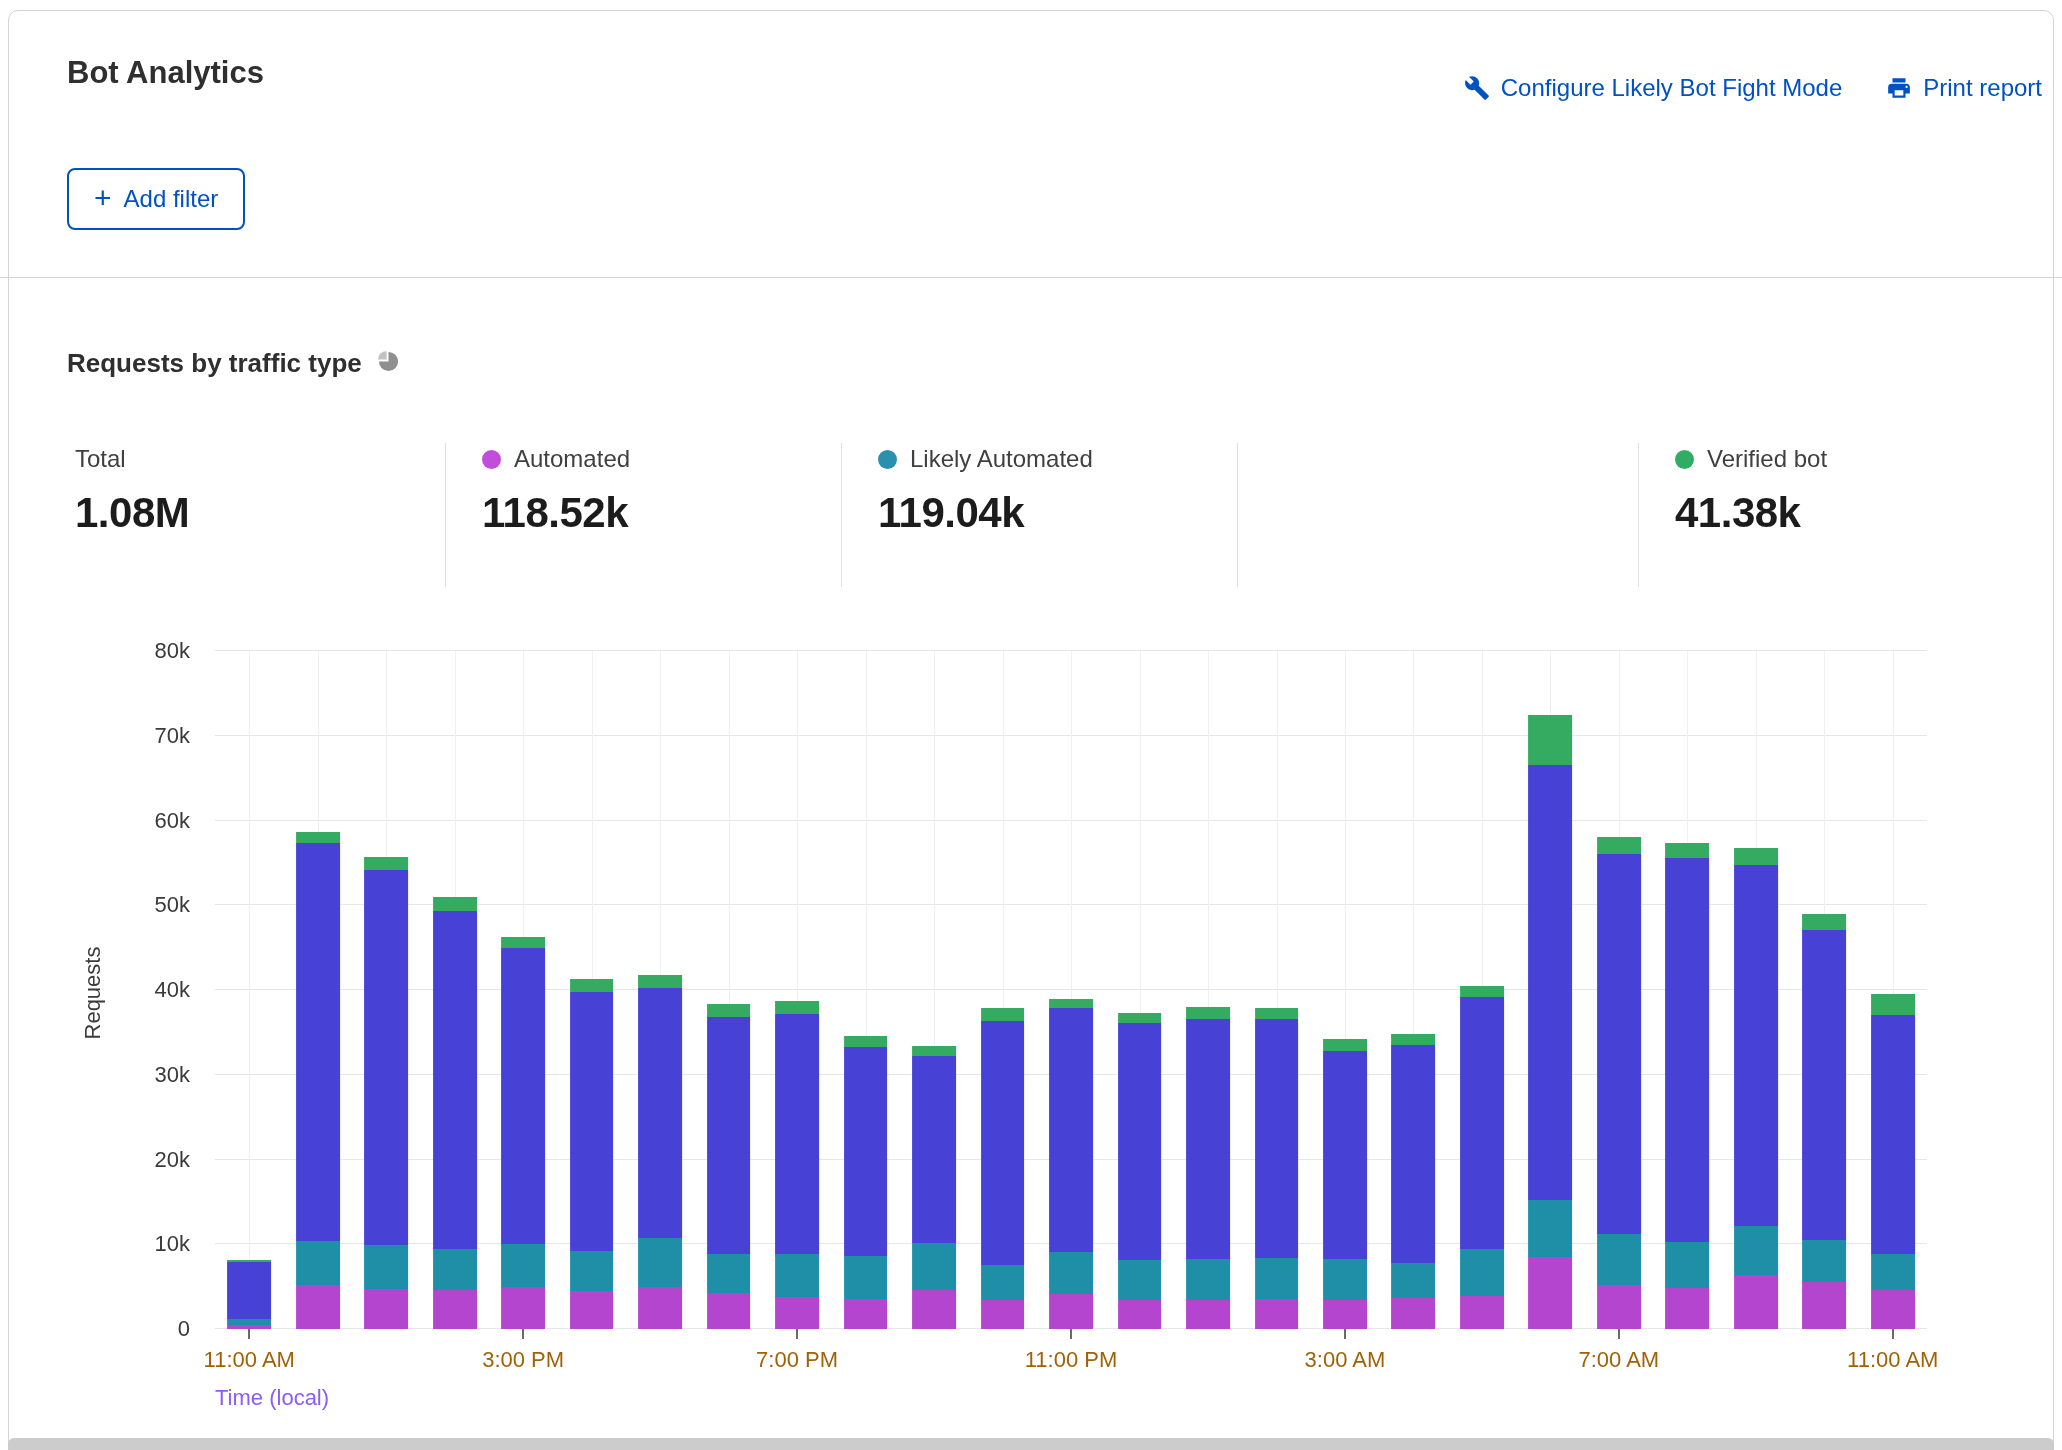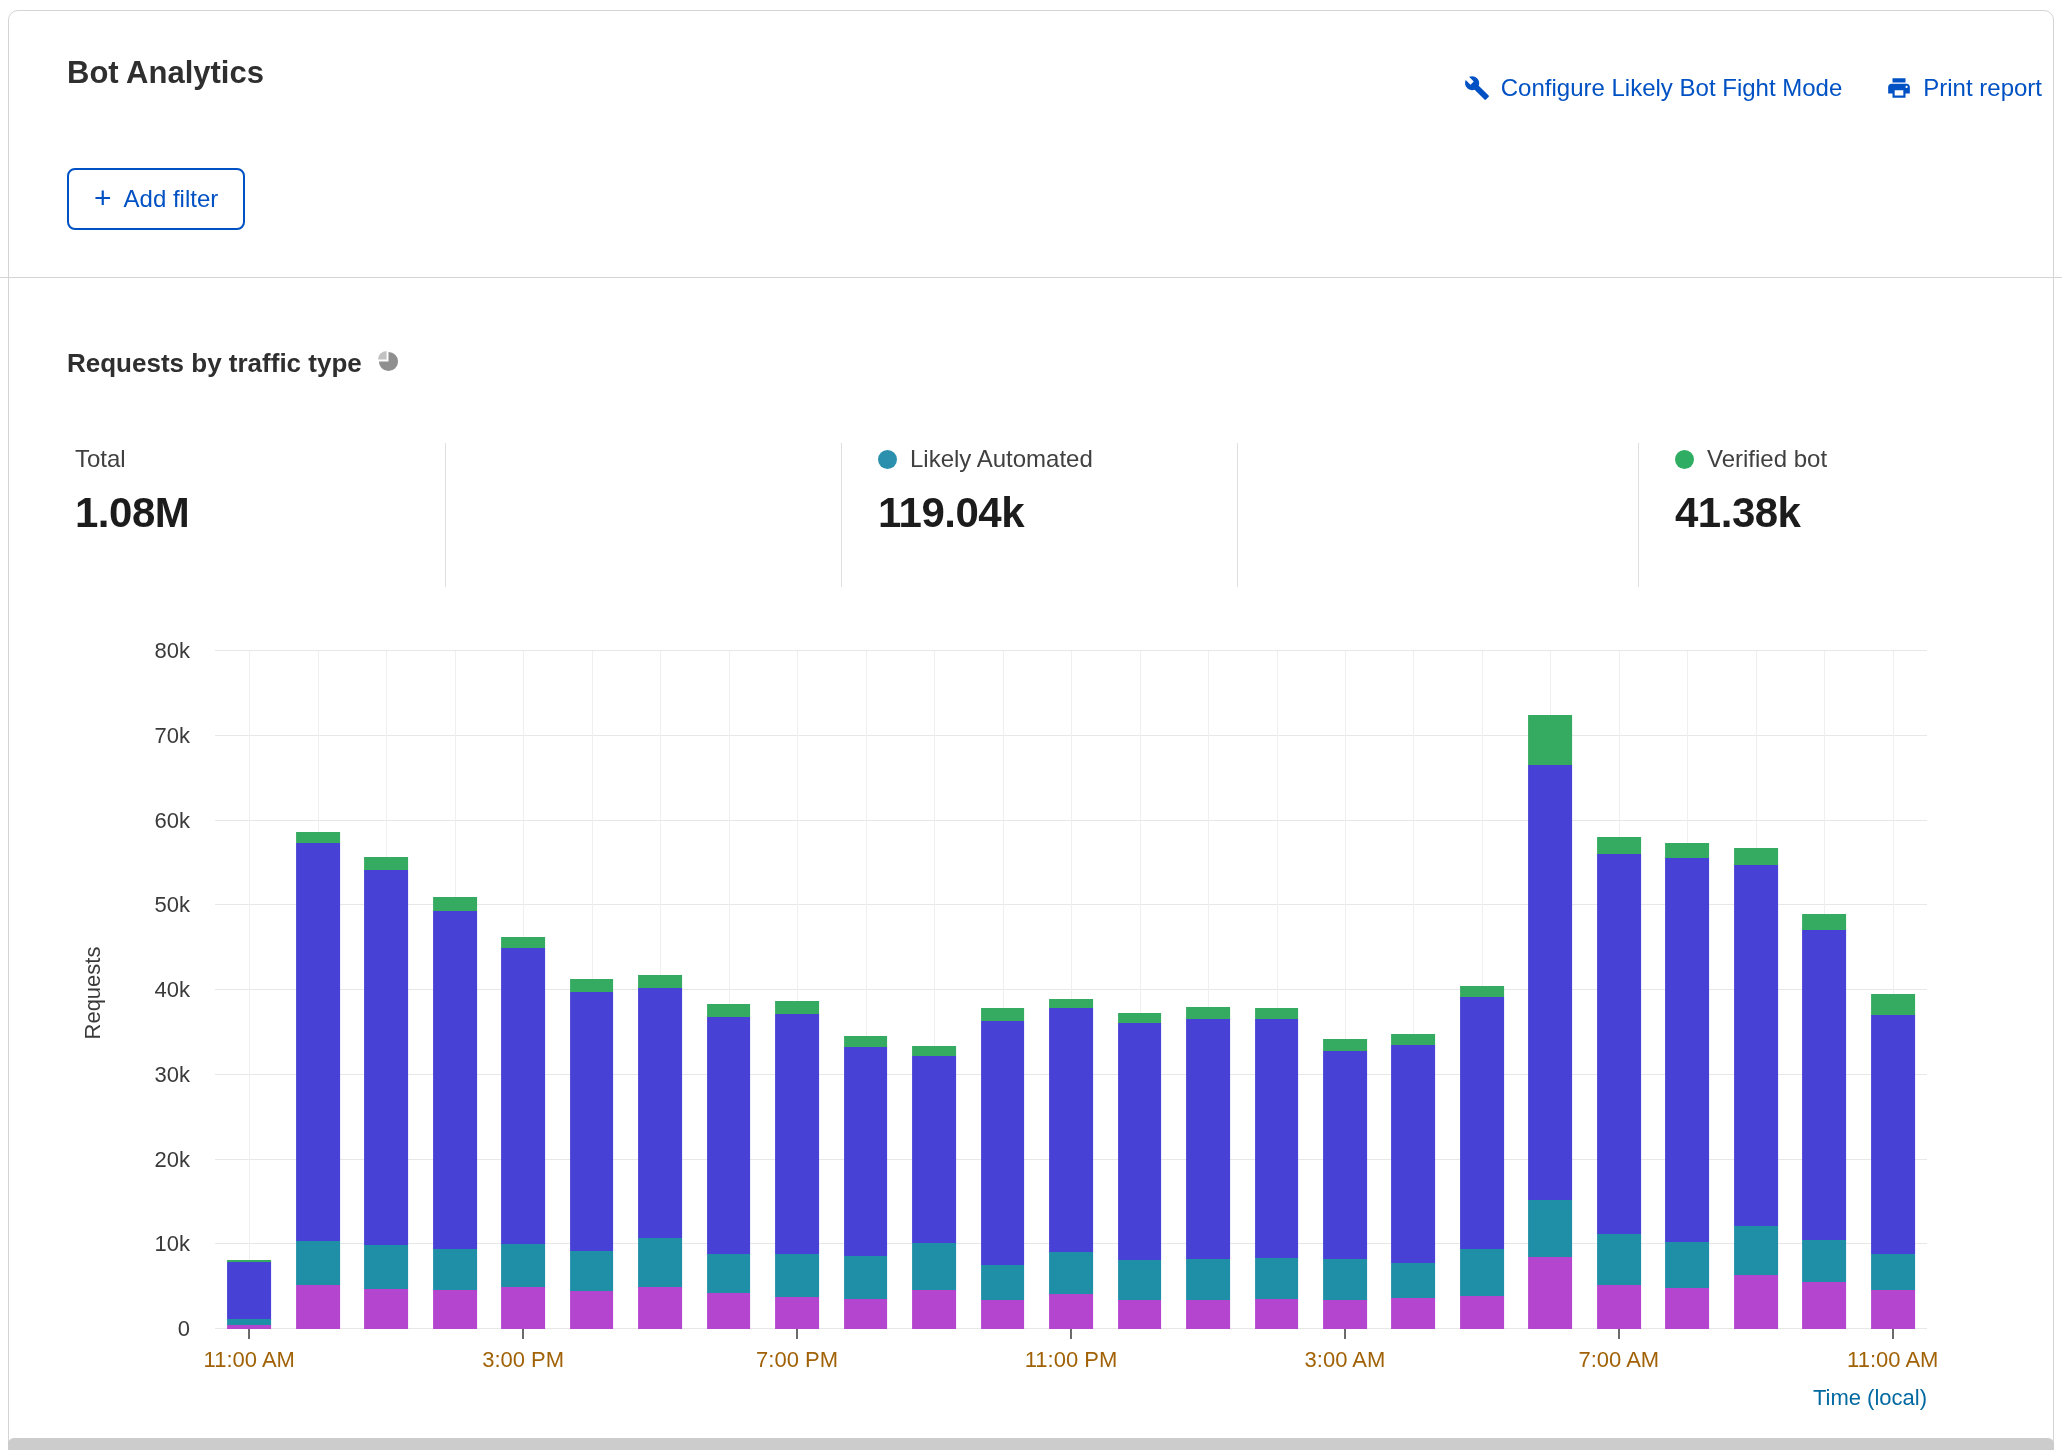--- a/index.html
+++ b/index.html
@@ -42,22 +42,22 @@
   .slots{position:absolute;left:0;top:0;width:100%;height:100%;display:flex;}
   .slot{position:relative;flex:1 1 0;height:100%;}
   .vline{position:absolute;left:50%;top:0;bottom:0;width:1px;background:#efefef;}
   .bar{position:absolute;left:50%;transform:translateX(-50%);bottom:0;width:64%;
        display:flex;flex-direction:column-reverse;z-index:2;}
   .seg{width:100%;}
   .x-ticks{position:absolute;left:215px;top:729px;width:1712px;height:70px;}
   .x-tickmark{position:absolute;top:0;width:2px;height:10px;background:#6a6a6a;transform:translateX(-50%);}
   .x-ticklabel{position:absolute;top:18px;transform:translateX(-50%);white-space:nowrap;
        font-size:22px;color:#a16207;}
-  .x-axis-title{position:absolute;left:215px;top:785px;width:1712px;text-align:right;
-       font-size:22px;color:#0369a1;}
+  .x-axis-title{position:absolute;left:215px;top:785px;width:1712px;text-align:left;
+       font-size:22px;color:#8b5cf6;}
   .bottom-strip{position:absolute;left:8px;top:1438px;width:2046px;height:12px;background:#cccccc;
        border-radius:6px 6px 0 0;}
 </style>
 </head>
 <body>
 
 <div class="stage">
   <div class="card"></div>
 
   <div class="page-title">Bot Analytics</div>
@@ -100,20 +100,27 @@
   </div>
 
   <div class="stats-row">
     <div class="stat" style="left:75px">
       <div class="lab">
           <span>Total</span>
         </div>
       <div class="val">1.08M</div>
     </div>
     <div class="stat-divider" style="left:445px"></div>
+    <div class="stat" style="left:482px">
+      <div class="lab">
+          <span class="dot" style="background: rgb(194, 77, 219);"></span>
+        <span>Automated</span>
+        </div>
+      <div class="val">118.52k</div>
+    </div>
     <div class="stat-divider" style="left:841px"></div>
     <div class="stat" style="left:878px">
       <div class="lab">
           <span class="dot" style="background: rgb(43, 144, 173);"></span>
         <span>Likely Automated</span>
         </div>
       <div class="val">119.04k</div>
     </div>
     <div class="stat-divider" style="left:1237px"></div>
     <div class="stat-divider" style="left:1638px"></div>

